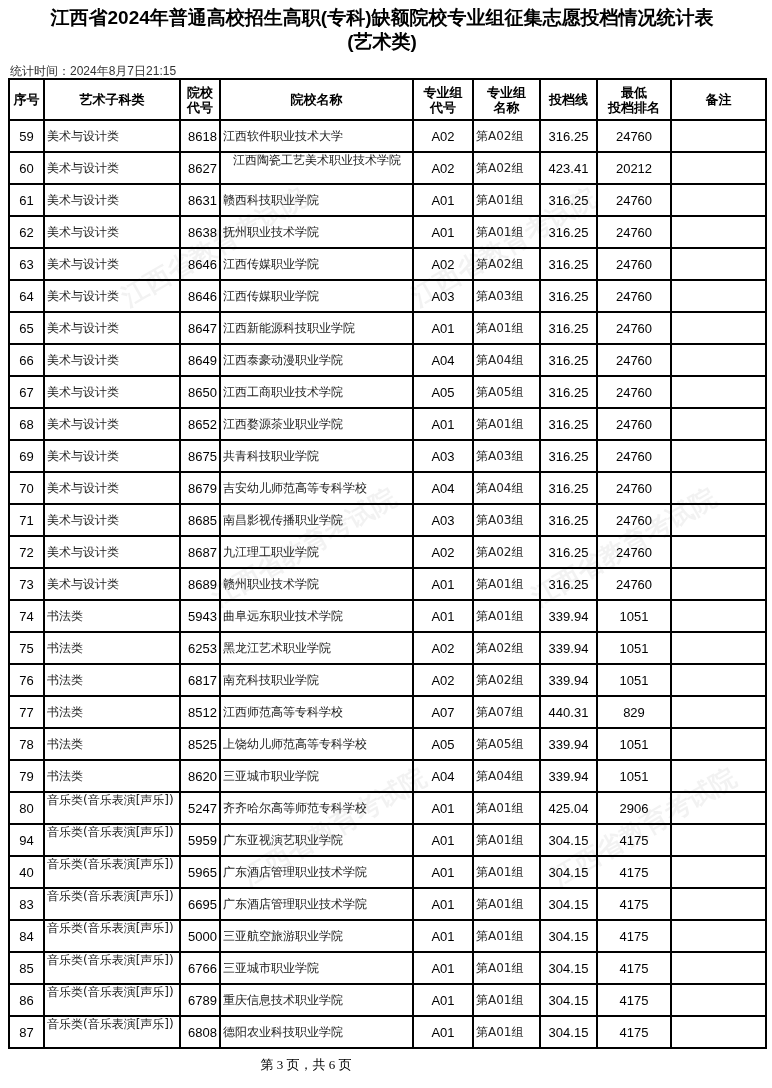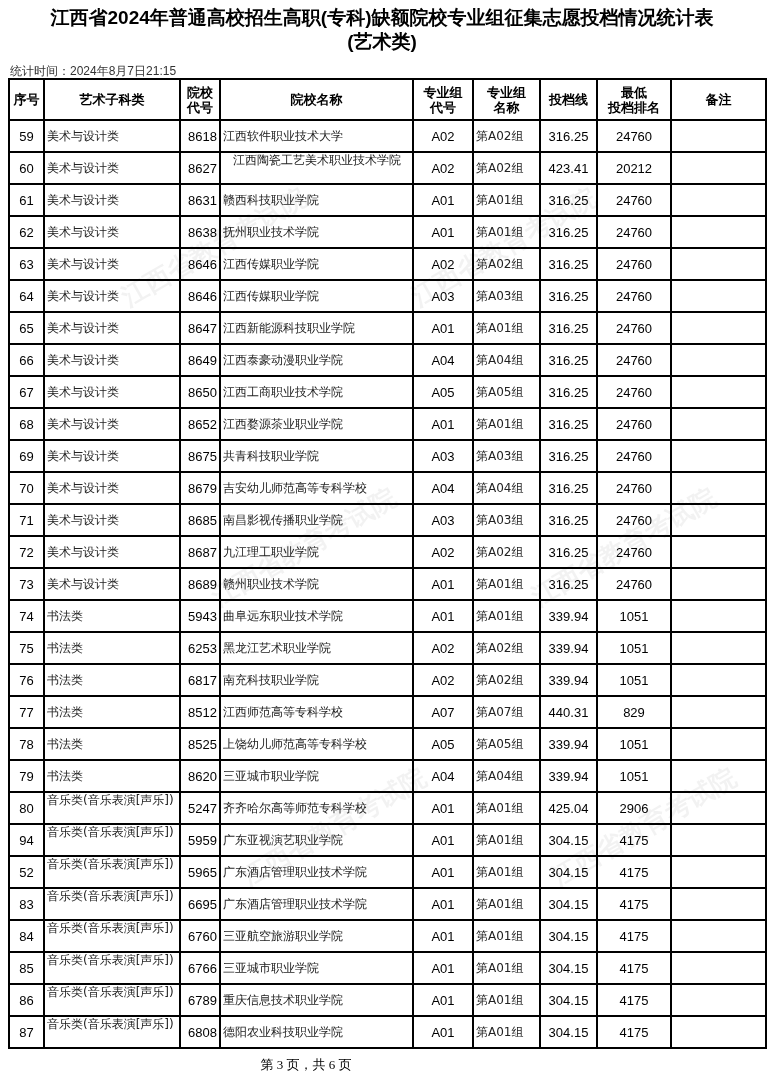--- a/index.html
+++ b/index.html
@@ -299,21 +299,21 @@
         <td class="cat wrap">音乐类(音乐表演[声乐])</td>
         <td class="code">5959</td>
         <td class="name">广东亚视演艺职业学院</td>
         <td>A01</td>
         <td class="grp">第A01组</td>
         <td>304.15</td>
         <td>4175</td>
         <td></td>
       </tr>
       <tr>
-        <td>52</td>
+        <td>40</td>
         <td class="cat wrap">音乐类(音乐表演[声乐])</td>
         <td class="code">5965</td>
         <td class="name">广东酒店管理职业技术学院</td>
         <td>A01</td>
         <td class="grp">第A01组</td>
         <td>304.15</td>
         <td>4175</td>
         <td></td>
       </tr>
       <tr>
@@ -323,21 +323,21 @@
         <td class="name">广东酒店管理职业技术学院</td>
         <td>A01</td>
         <td class="grp">第A01组</td>
         <td>304.15</td>
         <td>4175</td>
         <td></td>
       </tr>
       <tr>
         <td>84</td>
         <td class="cat wrap">音乐类(音乐表演[声乐])</td>
-        <td class="code">6760</td>
+        <td class="code">5000</td>
         <td class="name">三亚航空旅游职业学院</td>
         <td>A01</td>
         <td class="grp">第A01组</td>
         <td>304.15</td>
         <td>4175</td>
         <td></td>
       </tr>
       <tr>
         <td>85</td>
         <td class="cat wrap">音乐类(音乐表演[声乐])</td>

